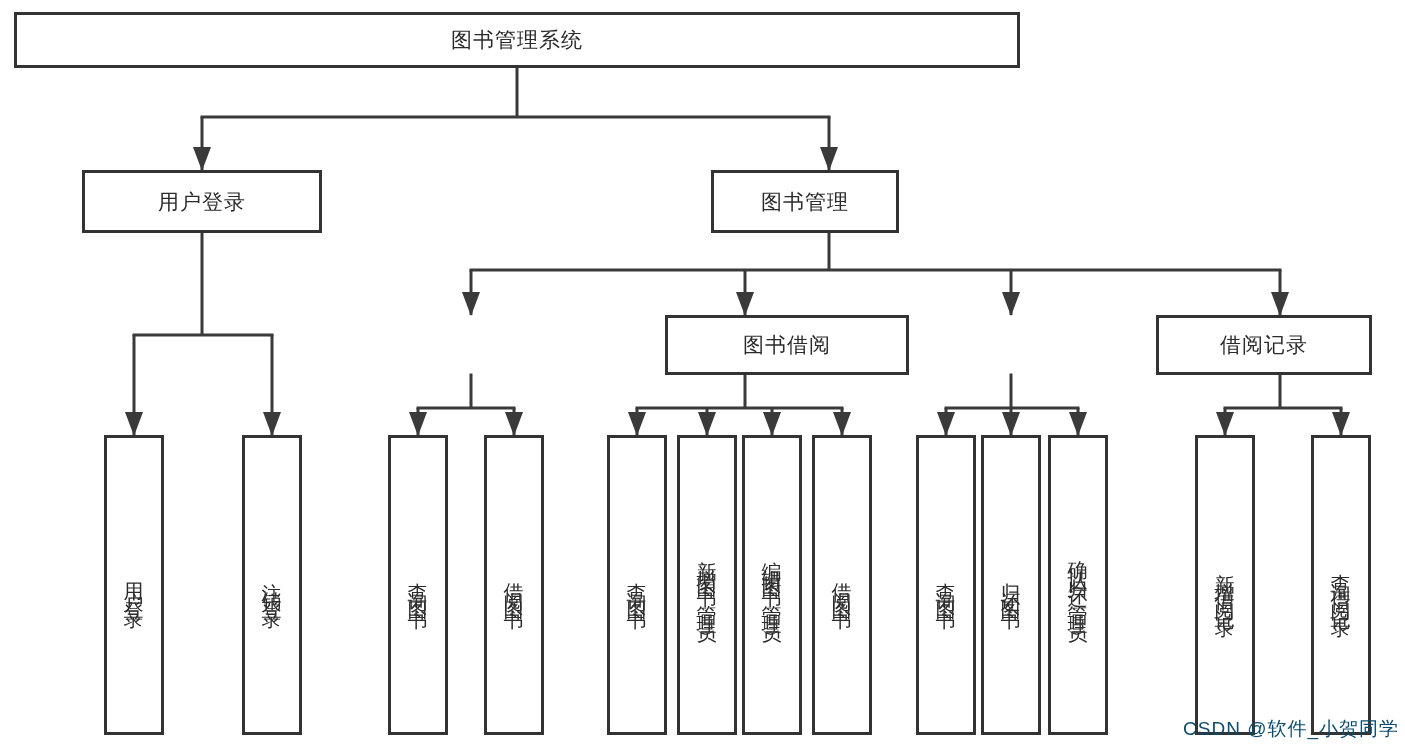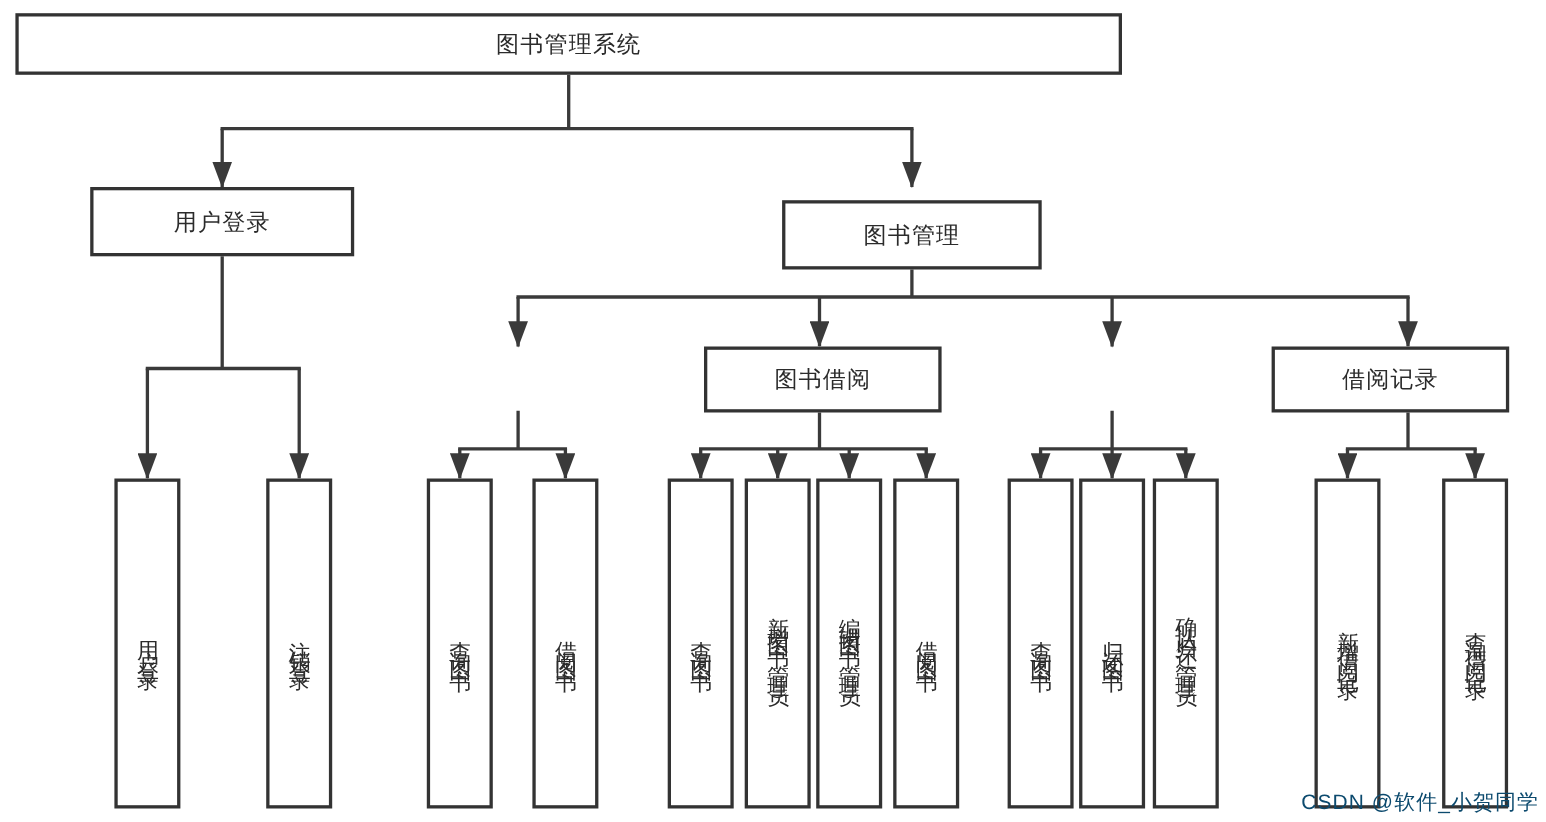--- a/index.html
+++ b/index.html
@@ -83,23 +83,23 @@
       <line x1="1078" y1="408" x2="1078" y2="435" marker-end="url(#arrow)"></line>
 
       <line x1="1225" y1="408" x2="1225" y2="435" marker-end="url(#arrow)"></line>
       <line x1="1341" y1="408" x2="1341" y2="435" marker-end="url(#arrow)"></line>
     </g>
   </svg>
 
   <div class="node hbox" style="left:14px;top:12px;width:1006px;height:56px;">图书管理系统</div>
 
   <div class="node hbox" style="left:82px;top:170px;width:240px;height:63px;">用户登录</div>
-  <div class="node hbox" style="left:711px;top:170px;width:236px;height:63px;margin-top:12px;">图书管理</div>
+  <div class="node hbox" style="left:711px;top:170px;width:188px;height:63px;">图书管理</div>
 
-  <div class="node hbox" style="left:640px;top:315px;width:216px;height:60px;">图书借阅</div>
+  <div class="node hbox" style="left:665px;top:315px;width:244px;height:60px;">图书借阅</div>
   <div class="node hbox" style="left:1156px;top:315px;width:216px;height:60px;">借阅记录</div>
 
   <div class="node vbox" style="left:104px;top:435px;width:60px;height:300px;">用户登录</div>
   <div class="node vbox" style="left:242px;top:435px;width:60px;height:300px;">注销登录</div>
 
   <div class="node vbox" style="left:388px;top:435px;width:60px;height:300px;">查询图书</div>
   <div class="node vbox" style="left:484px;top:435px;width:60px;height:300px;">借阅图书</div>
 
   <div class="node vbox" style="left:607px;top:435px;width:60px;height:300px;">查询图书</div>
   <div class="node vbox" style="left:677px;top:435px;width:60px;height:300px;">新增图书（管理员）</div>

